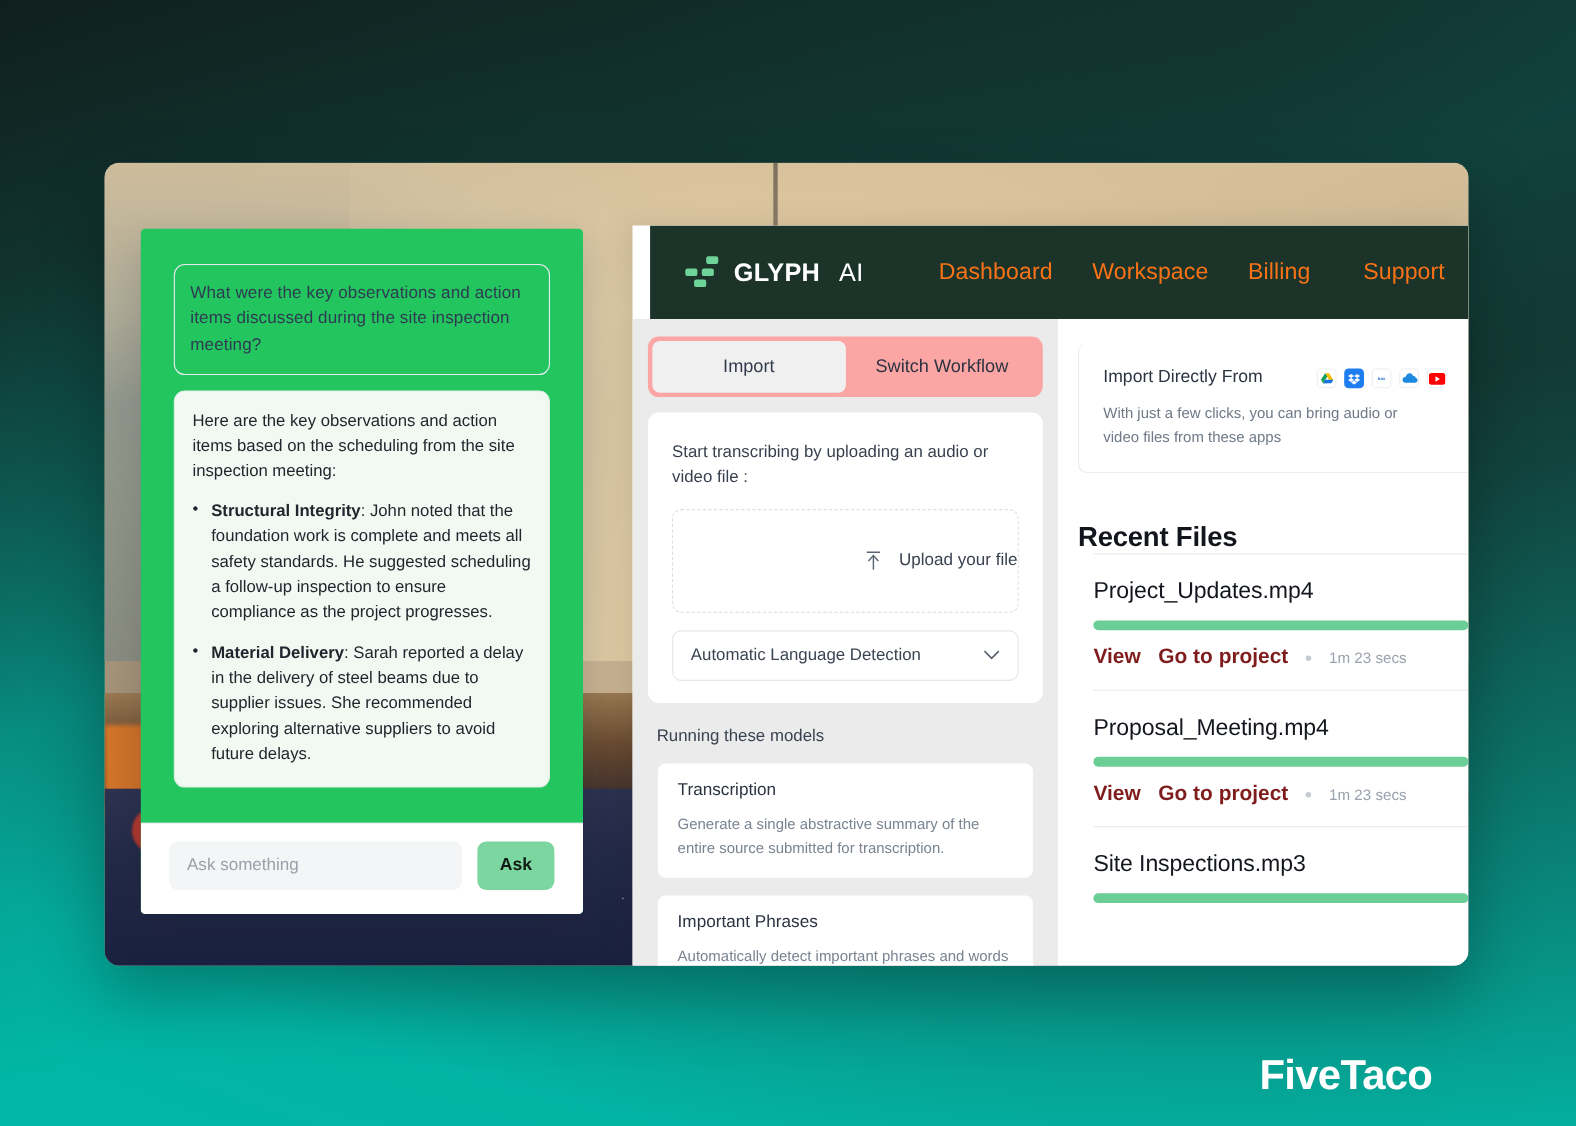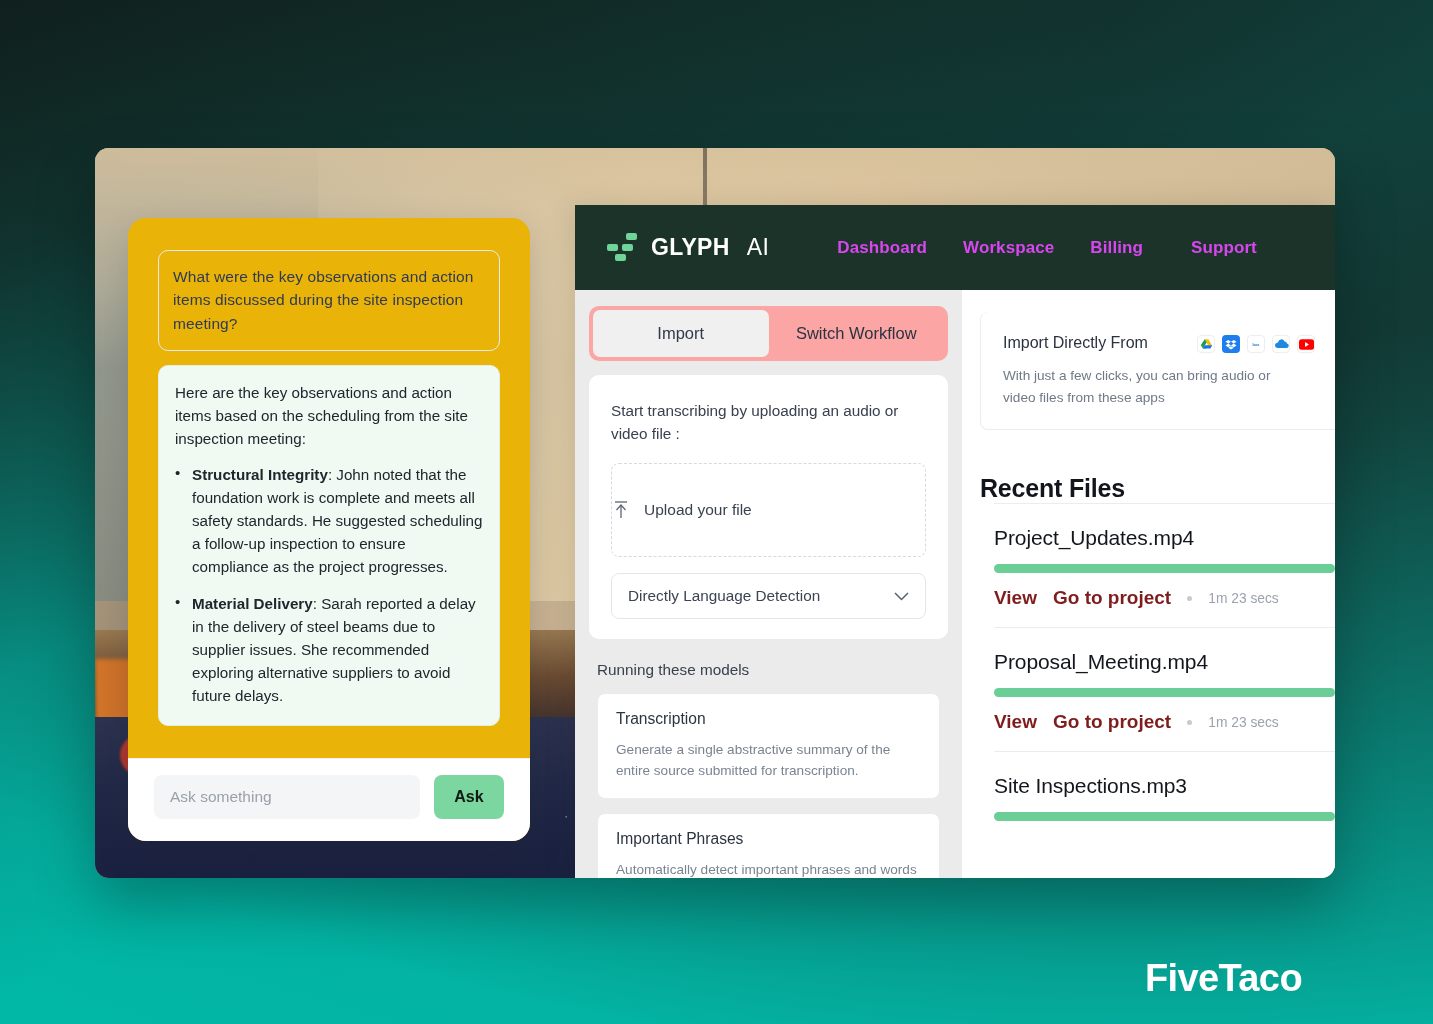--- a/index.html
+++ b/index.html
@@ -83,26 +83,25 @@
   .p-leftdark{
     position:absolute; left:0; top:0; width:18%; height:66%;
     background:linear-gradient(180deg, rgba(150,155,145,.55), rgba(120,118,104,.35) 60%, rgba(80,70,60,.3));
   }
 
   
   .chat {
     position: absolute;
     left: 128px; top: 208px;
     width: 402px; height: 623px;
-    background: #eab308;
-    border-radius: 18px;
+    background: #22c55e;
+    border-radius: 4px;
     box-shadow: 0 14px 36px rgba(20,30,40,0.18);
     display: flex; flex-direction: column;
     overflow: hidden;
-    margin-top: 10px;
   }
   .chat-scroll {
     flex: 1;
     padding: 32px 30px 10px 30px;
     overflow: hidden;
   }
   .bubble-user {
     border: 1px solid #e7eaf0;
     border-radius: 10px;
     padding: 14px 14px 15px 14px;
@@ -165,35 +164,36 @@
     width: 760px; height: 673px;
     background: #ffffff;
     overflow: hidden;
     box-shadow: -6px 0 26px rgba(0,0,0,.10);
   }
   .navbar {
     height: 85px;
     background: #1b3329;
     display: flex; align-items: center;
     padding-left: 31px;
+    margin-left: 16px;
   }
   .brand { display: flex; align-items: center; gap: 11px; }
   .glyph-mark { width: 34px; height: 30px; position: relative; }
   .glyph-mark i {
     position:absolute; display:block; background:#6fd49a; border-radius:2px;
   }
   .g1 { left:20px;  top:0px;  width:11px; height:7px; }
   .g2 { left:1px;   top:11px; width:11px; height:7px; }
   .g3 { left:16px;  top:11px; width:11px; height:7px; }
   .g4 { left:9px;   top:21px; width:11px; height:7px; }
   .brand-name { color:#fff; font-size:23px; font-weight:700; letter-spacing:.3px; }
   .brand-ai { color:#fff; font-size:23px; font-weight:300; margin-left:6px; letter-spacing:.5px; }
   .navlinks { display:flex; align-items:center; gap:36px; margin-left:68px; }
   .navlink {
-    color:#d946ef; font-size:17px; font-weight:700;
+    color:#f97316; font-size:21px; font-weight:400;
     text-decoration:none; cursor:pointer; letter-spacing:.1px;
   }
   .navlink.gap { margin-left: 12px; }
 
   .app-body { display:flex; height: calc(100% - 85px); }
   .col-left {
     width: 387px;
     background: #ebebeb;
     padding: 16px 14px 0 14px;
     overflow: hidden;
@@ -214,21 +214,21 @@
     background:#fff; border-radius:10px;
     padding: 24px 22px 20px 22px;
   }
   .panel-lead {
     font-size: 15.3px; color:#39414f; line-height:1.52; margin-bottom: 17px;
   }
   .dropzone {
     border: 1px dashed #d6dade;
     border-radius: 8px;
     height: 94px;
-    display:flex; align-items:center; justify-content:flex-start; gap:14px;
+    display:flex; align-items:center; justify-content:flex-end; gap:14px;
     cursor:pointer;
   }
   .up-ico { width:18px; height:20px; position:relative; }
   .up-ico svg { display:block; }
   .dropzone span { font-size:15.5px; color:#3a4250; }
   .select-box {
     margin-top: 16px;
     height: 46px;
     border:1px solid #e3e6ea; border-radius:8px;
     display:flex; align-items:center; justify-content:space-between;
@@ -366,21 +366,21 @@
               <svg width="18" height="20" viewBox="0 0 18 20" fill="none" stroke="#5c6575" stroke-width="1.3">
                 <line x1="3" y1="2" x2="15" y2="2"></line>
                 <line x1="9" y1="5" x2="9" y2="18"></line>
                 <polyline points="4.5,10 9,5 13.5,10"></polyline>
               </svg>
             </span>
             <span>Upload your file</span>
           </div>
 
           <div class="select-box">
-            <span>Directly Language Detection</span>
+            <span>Automatic Language Detection</span>
             <span class="chev">
               <svg width="15" height="9" viewBox="0 0 15 9" fill="none" stroke="#59616e" stroke-width="1.5">
                   <polyline points="1,1 7.5,7.5 14,1"></polyline>
                 </svg>
             </span>
           </div>
         </div>
 
         <div class="models-title">Running these models</div>
 

